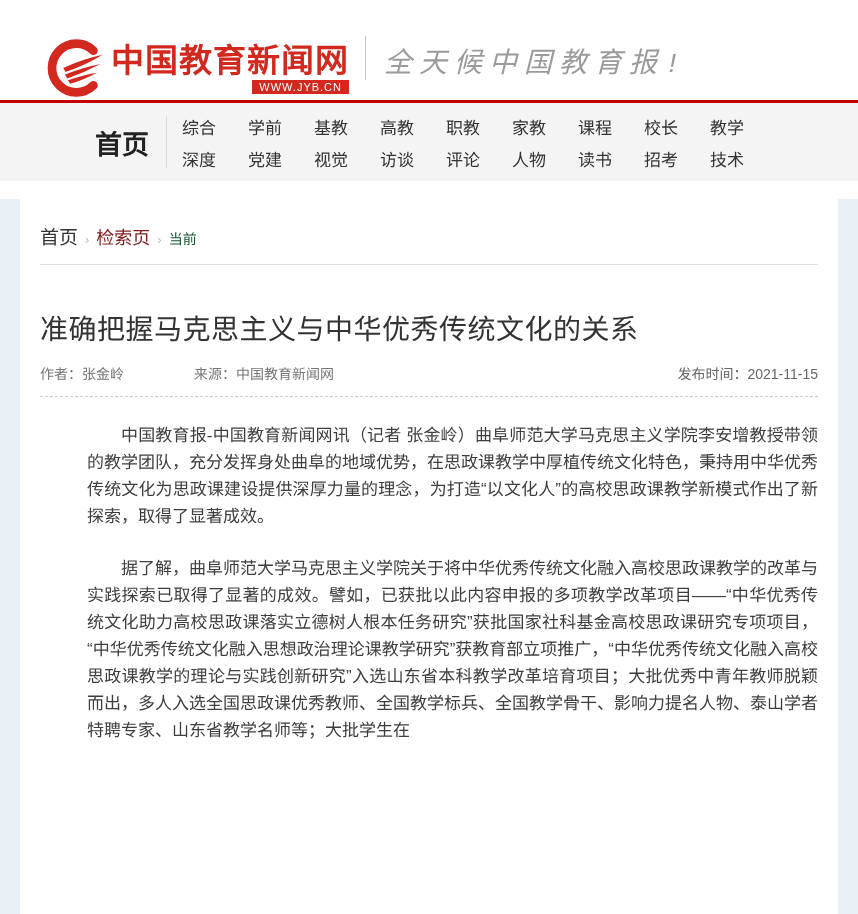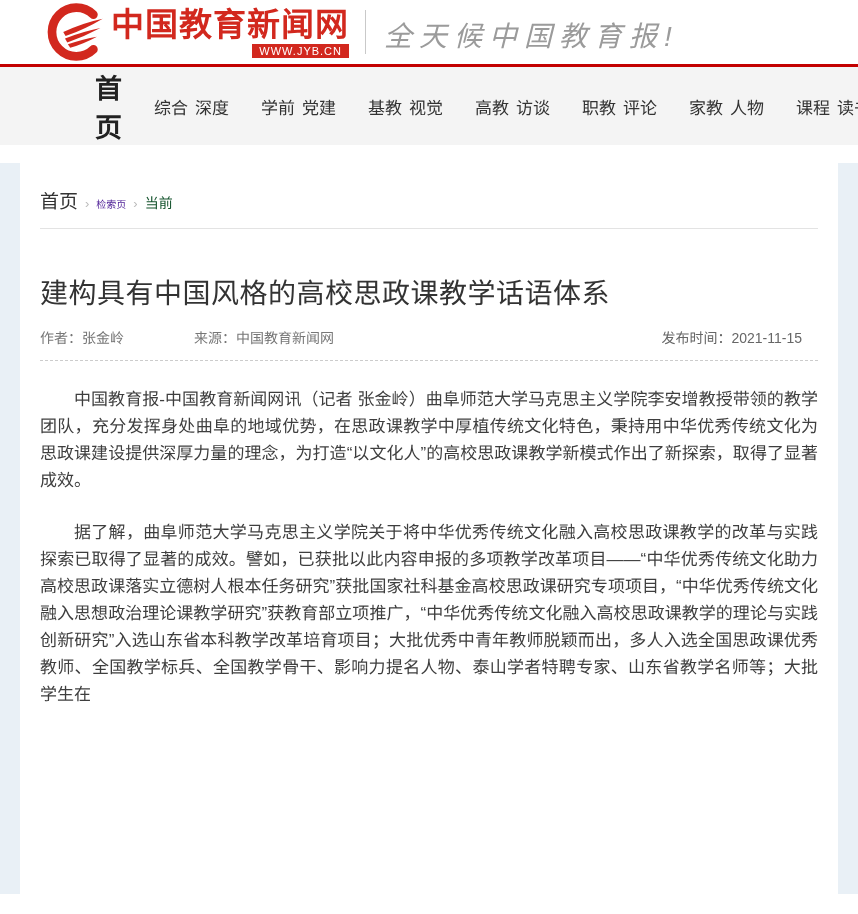--- a/index.html
+++ b/index.html
@@ -1,61 +1,61 @@
 <!DOCTYPE html>
 <html lang="zh-CN"><head>
 <meta charset="utf-8">
 <style>
   * { margin:0; padding:0; box-sizing:border-box; }
   html,body { width:858px; height:914px; overflow:hidden; background:#fff;
     font-family:"Liberation Sans", sans-serif; }
 
   
-  .site-header { height:64px; background:#fff; display:flex; align-items:center; padding-left:45px; }
+  .site-header { height:64px; background:#fff; display:flex; padding-left:45px;margin-top:36px; }
   .logo { display:flex; align-items:center; cursor:pointer; }
   .logo-icon { width:62px; height:58px; display:block; }
   .brand { display:flex; flex-direction:column; align-items:flex-end; margin-left:4px; }
   .brand-text { color:#d2281e; font-weight:bold; font-size:33px; letter-spacing:1px;
     font-family:"DejaVu Serif", serif; line-height:36px; }
   .brand-url { background:#d2281e; color:#fff; font-size:11px; font-weight:normal;
     letter-spacing:1px; padding:1px 7px; margin-top:1px; }
   .logo-divider { width:1px; height:44px; background:#c9c9c9; margin:0 18px 0 16px; }
   .tagline { color:#9b9b9b; font-size:28px; letter-spacing:7px;
-    font-family:Liberation Sans, sans-serif; font-style:italic; padding-top:4px; }
+    font-family:Liberation Mono, monospace; font-style:italic; padding-top:4px; }
 
   .red-line { height:3px; background:#c30000; }
 
   
   .main-nav { height:78px; background:#f4f4f4; display:flex; align-items:center; padding-left:95px; }
   .nav-home { font-size:27px; font-weight:bold; color:#222; text-decoration:none; cursor:pointer; }
   .nav-divider { width:1px; height:52px; background:#dcdcdc; margin:0 15px 0 17px; }
-  .nav-col { display:flex; flex-direction:row; align-items:center; gap:7px; margin-right:32px; }
+  .nav-col { display:flex; flex-direction:column; align-items:center; gap:7px; margin-right:32px; }
   .nav-item { font-size:17px; color:#333; text-decoration:none; cursor:pointer; white-space:nowrap; }
 
   
   .content-bg { background:#e9f0f6; height:731px; margin-top:18px; padding:0 20px; }
   .panel { background:#fff; height:100%; padding:20px 20px 0 20px; overflow:hidden; }
 
   .breadcrumb { display:flex; align-items:baseline; padding-top:3px; }
   .bc-home { font-size:19px; color:#333; text-decoration:none; cursor:pointer; }
   .bc-sep { color:#bbb; font-size:13px; margin:0 7px; }
-  .bc-link { font-size:10px; color:#4c1d95; text-decoration:none; cursor:pointer;text-align:right; }
+  .bc-link { font-size:18px; color:#7f1d1d; text-decoration:none; cursor:pointer;text-align:right; }
   .bc-current { font-size:14px; color:#14532d; }
   .bc-rule { border:none; border-top:1px solid #e3e3e3; margin-top:15px; }
 
   .article-title { font-size:28px; color:#333; font-weight:500; margin-top:42px;
     letter-spacing:0.5px; }
   .meta-row { display:flex; align-items:center; margin-top:16px; font-size:14px; color:#777;
     padding-bottom:13px; border-bottom:1px dashed #ccc;gap:36px; }
   .meta-item { margin-right:34px; }
-  .meta-pub { margin-left:auto; margin-right:16px; color:#666; }
+  .meta-pub { margin-left:auto; margin-right:0; color:#666; }
 
   .article-body { margin-top:25px; font-size:17px; line-height:27px; color:#3e3e3e;
     text-align:justify; }
-  .article-body p { text-indent:2em; margin-bottom:25px; }
+  .article-body p { text-indent:2em; margin-bottom:25px;margin-left:47px; }
 </style>
 </head>
 <body>
 
 <header class="site-header">
   <div class="logo">
     <span class="logo-icon">
       <svg viewBox="0 0 100 100" width="62" height="58">
         <path d="M80 20 A42 42 0 1 0 80 80" stroke="#d2281e" stroke-width="15" fill="none" stroke-linecap="round"></path>
         <g fill="#d2281e">
@@ -123,21 +123,21 @@
 
     <div class="breadcrumb">
       <a class="bc-home">首页</a>
       <span class="bc-sep">›</span>
       <a class="bc-link">检索页</a>
       <span class="bc-sep">›</span>
       <span class="bc-current">当前</span>
     </div>
     <hr class="bc-rule">
 
-    <h1 class="article-title">建构具有中国风格的高校思政课教学话语体系</h1>
+    <h1 class="article-title">准确把握马克思主义与中华优秀传统文化的关系</h1>
 
     <div class="meta-row">
       <span class="meta-item">作者：张金岭</span>
       <span class="meta-item">来源：中国教育新闻网</span>
       <span class="meta-pub">发布时间：2021-11-15</span>
     </div>
 
     <div class="article-body">
       <p>中国教育报-中国教育新闻网讯（记者 张金岭）曲阜师范大学马克思主义学院李安增教授带领的教学团队，充分发挥身处曲阜的地域优势，在思政课教学中厚植传统文化特色，秉持用中华优秀传统文化为思政课建设提供深厚力量的理念，为打造“以文化人”的高校思政课教学新模式作出了新探索，取得了显著成效。</p>
       <p>据了解，曲阜师范大学马克思主义学院关于将中华优秀传统文化融入高校思政课教学的改革与实践探索已取得了显著的成效。譬如，已获批以此内容申报的多项教学改革项目——“中华优秀传统文化助力高校思政课落实立德树人根本任务研究”获批国家社科基金高校思政课研究专项项目，“中华优秀传统文化融入思想政治理论课教学研究”获教育部立项推广，“中华优秀传统文化融入高校思政课教学的理论与实践创新研究”入选山东省本科教学改革培育项目；大批优秀中青年教师脱颖而出，多人入选全国思政课优秀教师、全国教学标兵、全国教学骨干、影响力提名人物、泰山学者特聘专家、山东省教学名师等；大批学生在</p>

